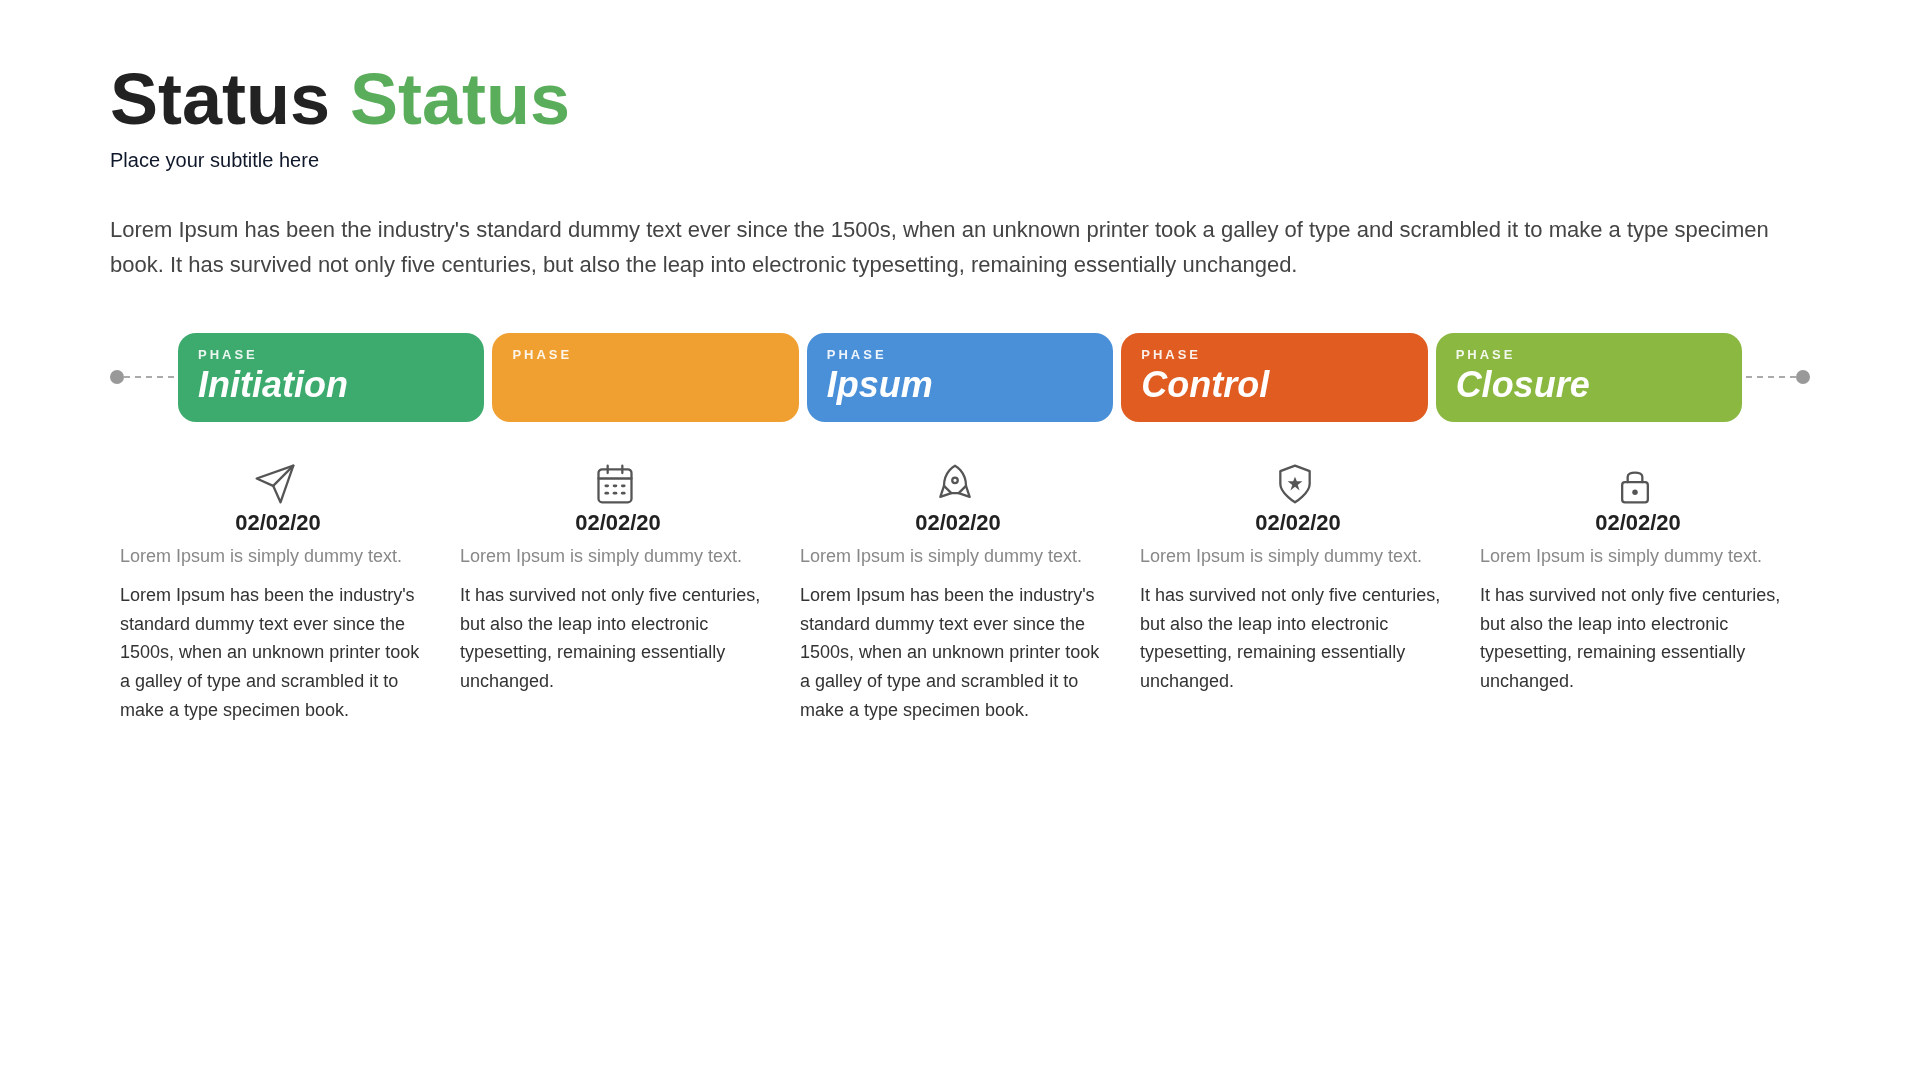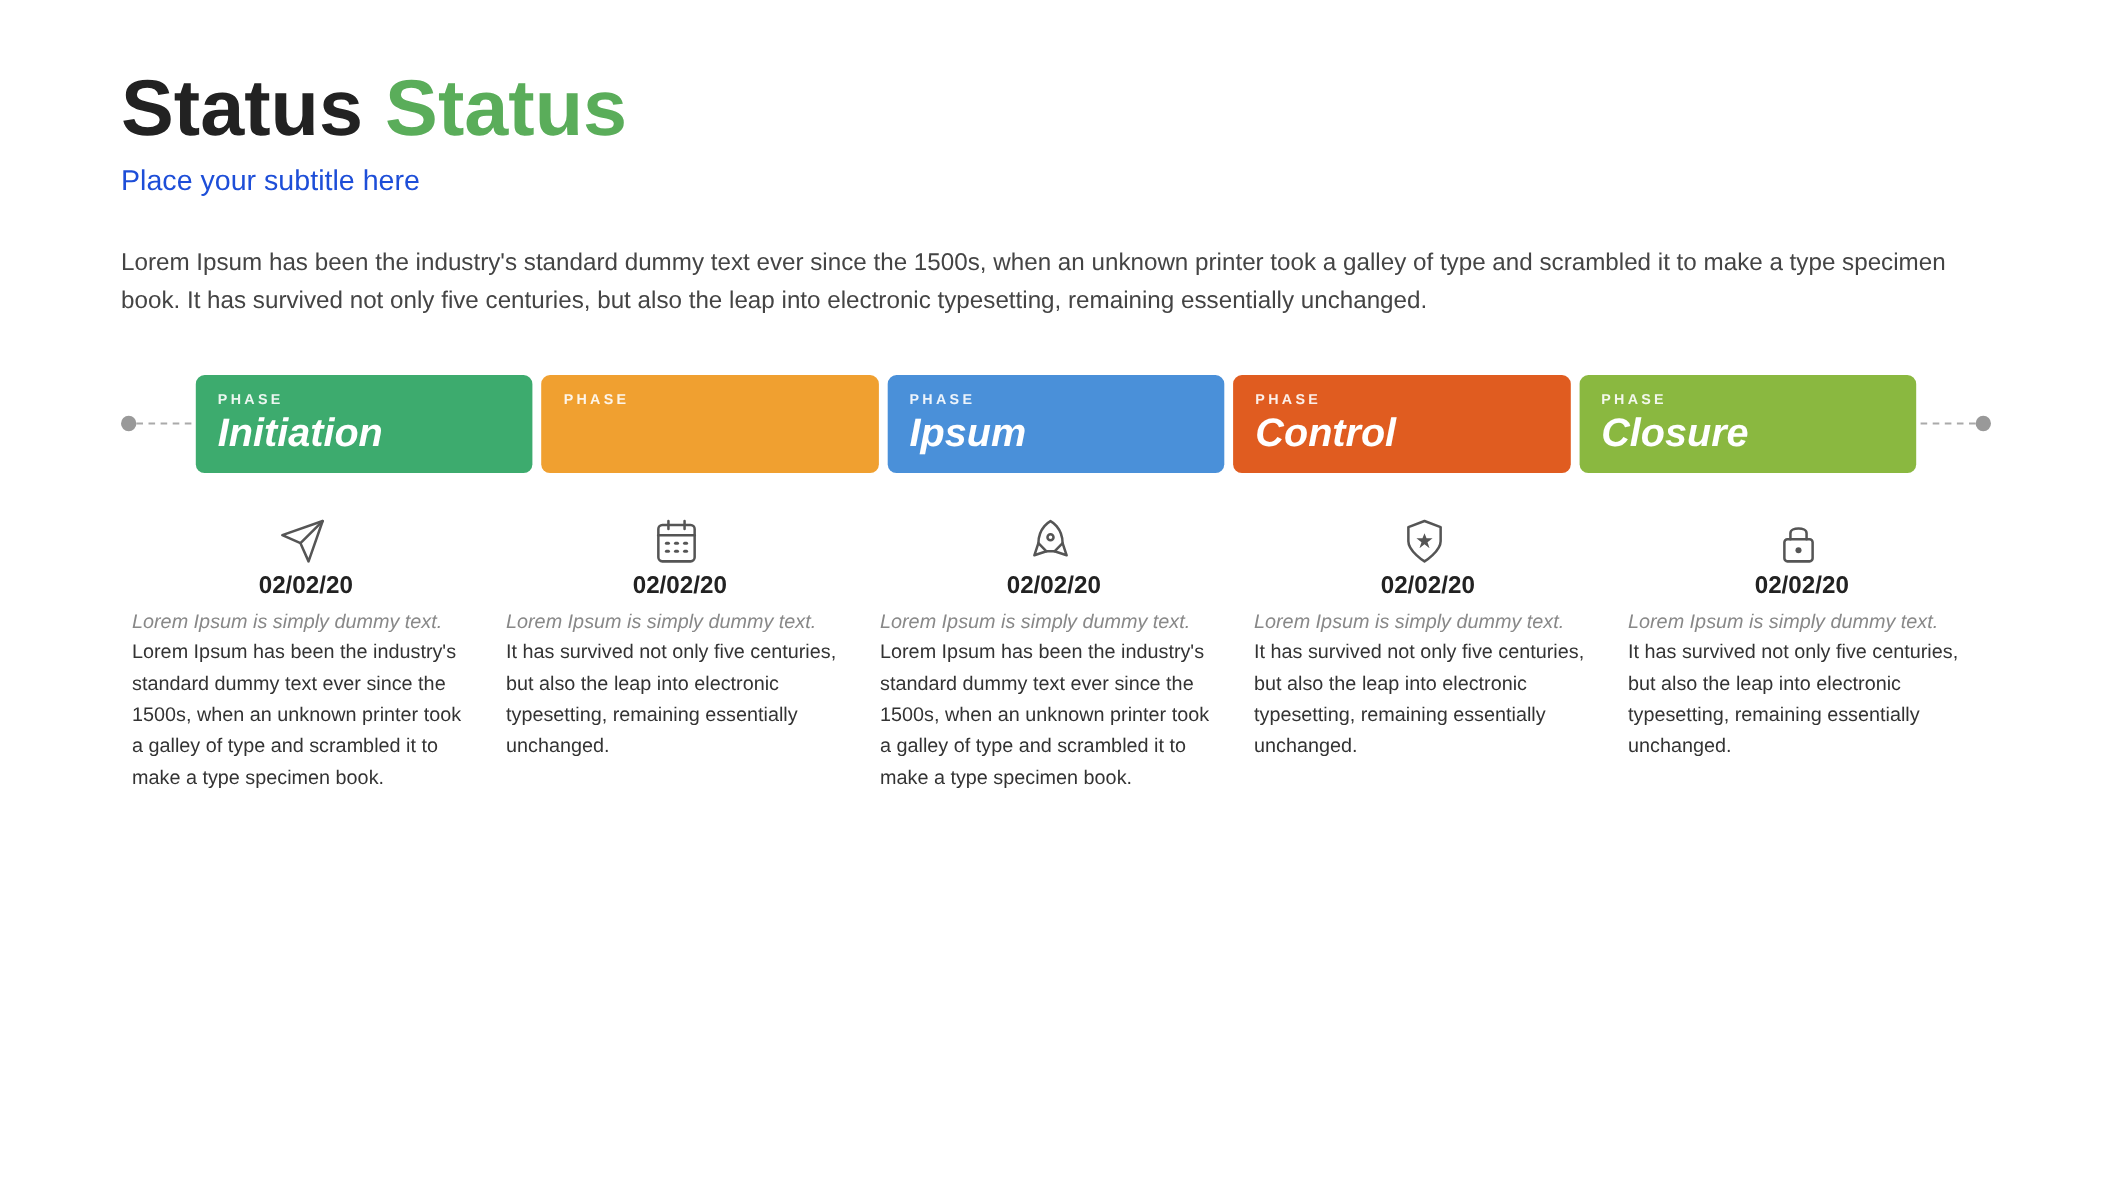--- a/index.html
+++ b/index.html
@@ -17,22 +17,22 @@
       font-weight: 700;
       color: #222222;
       line-height: 1.1;
       margin-bottom: 10px;
     }
     .page-title .green {
       color: #5aad5a;
       font-weight: 700;
     }
     .subtitle {
-      font-size: 26px;
-      color: #1d4ed8;
+      font-size: 20px;
+      color: #0f172a;
       margin-bottom: 40px;
       font-weight: 400;
     }
     .description {
       font-size: 22px;
       color: #444444;
       line-height: 1.6;
       max-width: 1700px;
       margin-bottom: 50px;
     }
@@ -56,21 +56,21 @@
       border-top: 2px dashed #aaa;
       margin: 0 0px;
     }
     .phase-blocks {
       display: flex;
       flex: 1;
       gap: 0;
     }
     .phase-block {
       flex: 1;
-      border-radius: 8px;
+      border-radius: 18px;
       padding: 14px 20px 16px 20px;
       margin: 0 4px;
       color: white;
     }
     .phase-label-small {
       font-size: 13px;
       font-weight: 700;
       letter-spacing: 3px;
       opacity: 0.9;
       text-transform: uppercase;
@@ -107,21 +107,21 @@
     }
     .card-icon-date {
       display: flex;
       align-items: center;
       margin-bottom: 8px;
       flex-direction: column;
     }
     .card-subtitle {
       font-size: 18px;
       color: #888;
-      font-style: italic;
+      margin-bottom: 12px;
       line-height: 1.4;
     }
     .card-body {
       font-size: 18px;
       color: #333;
       line-height: 1.6;
     }
 
     
     .icon-svg {

